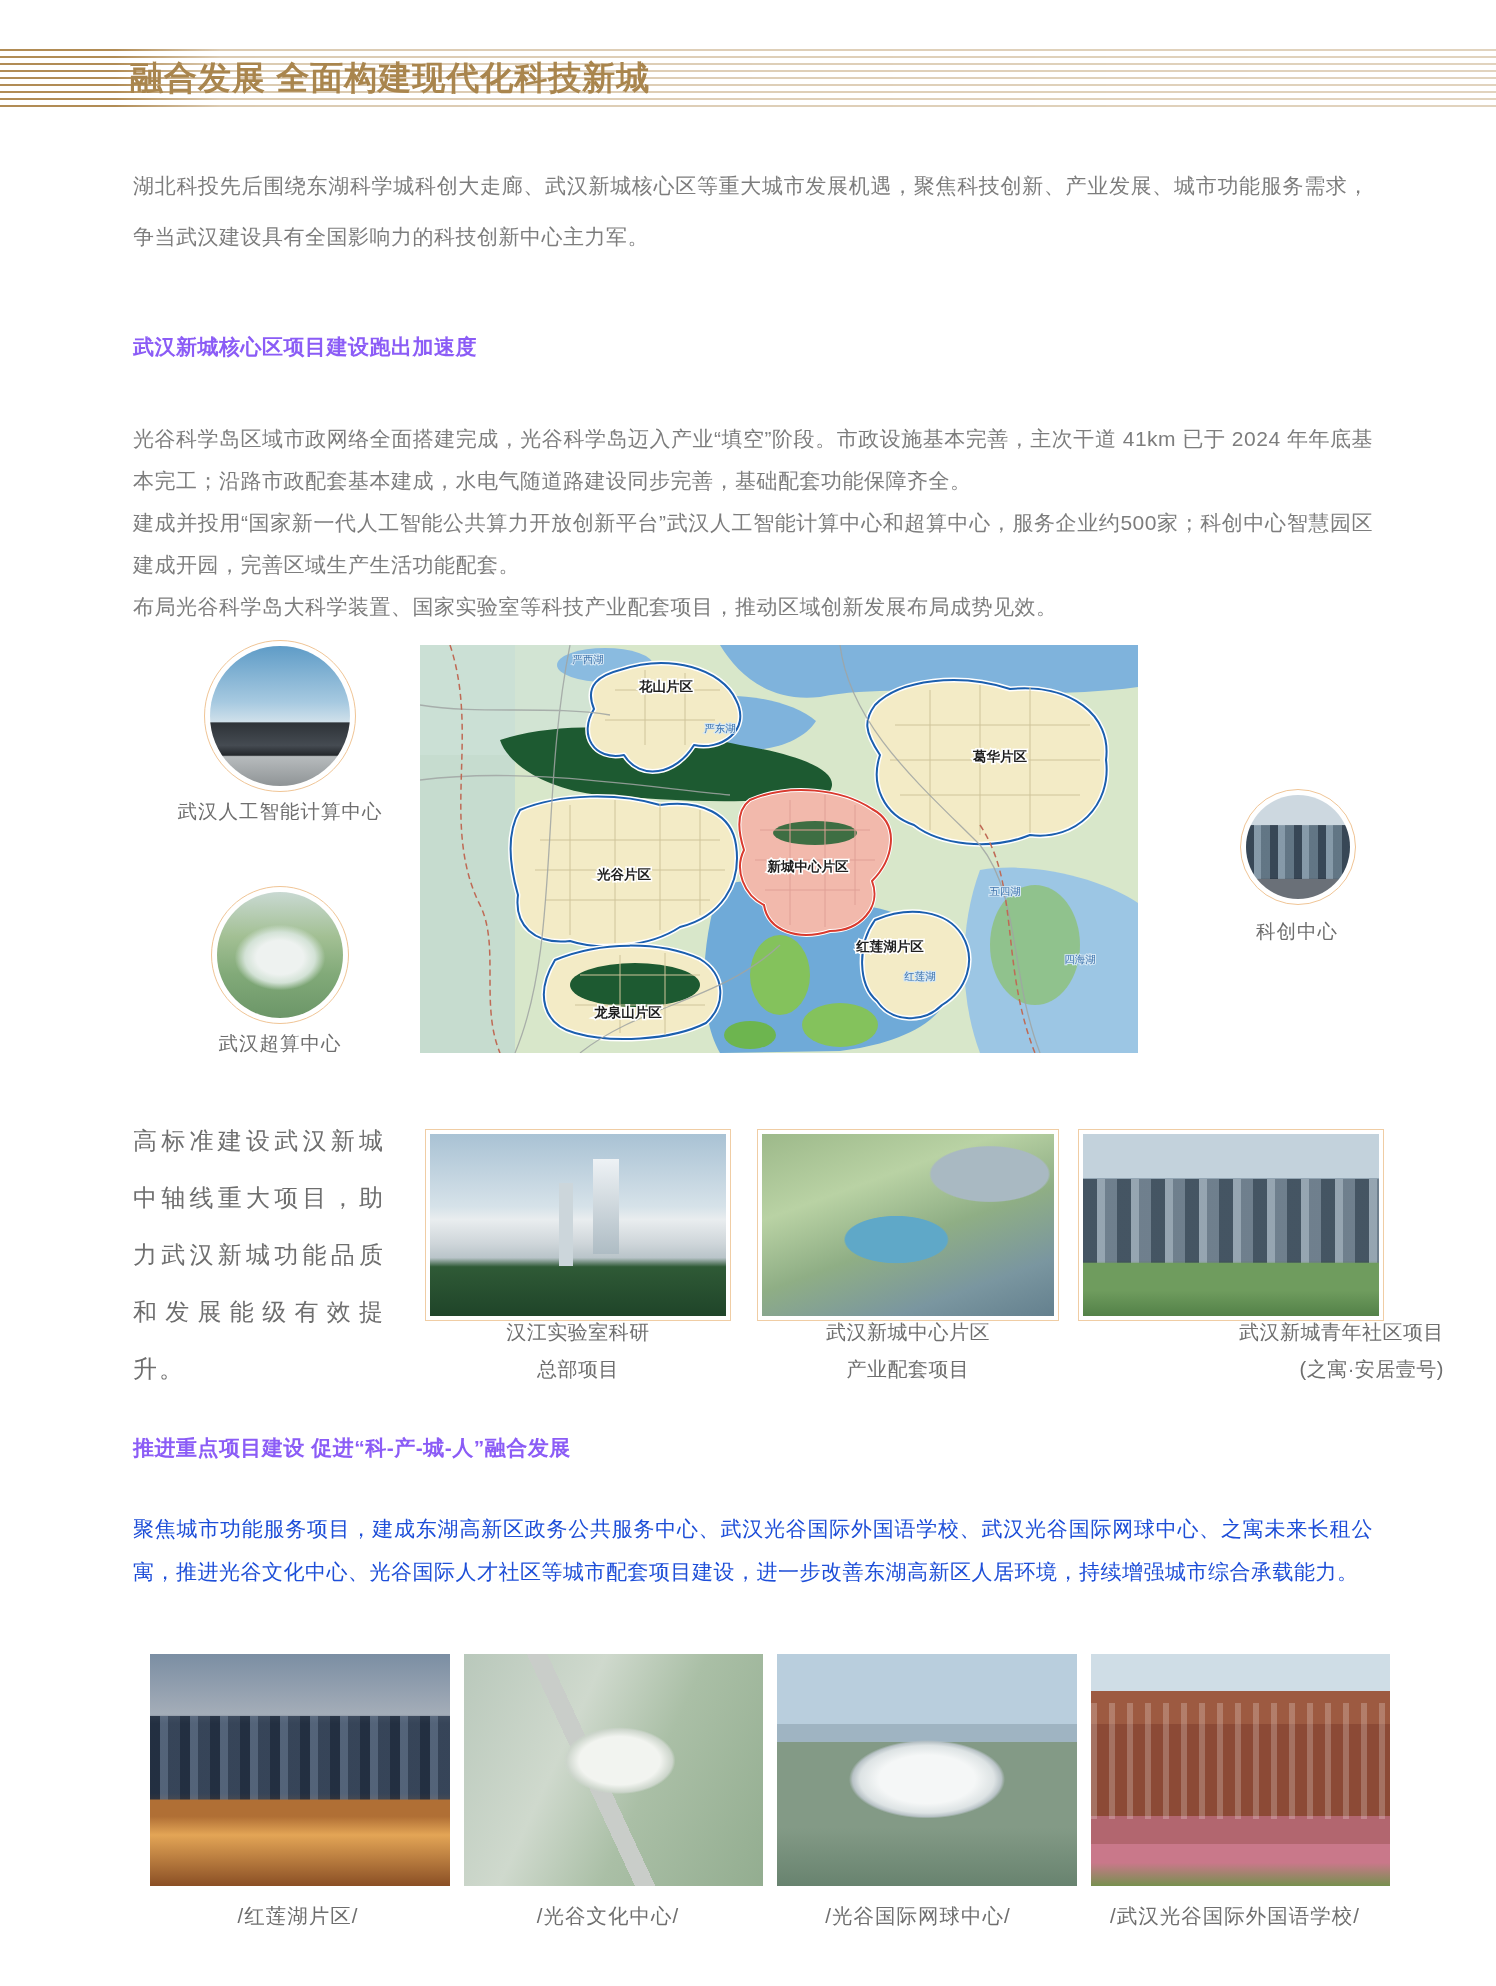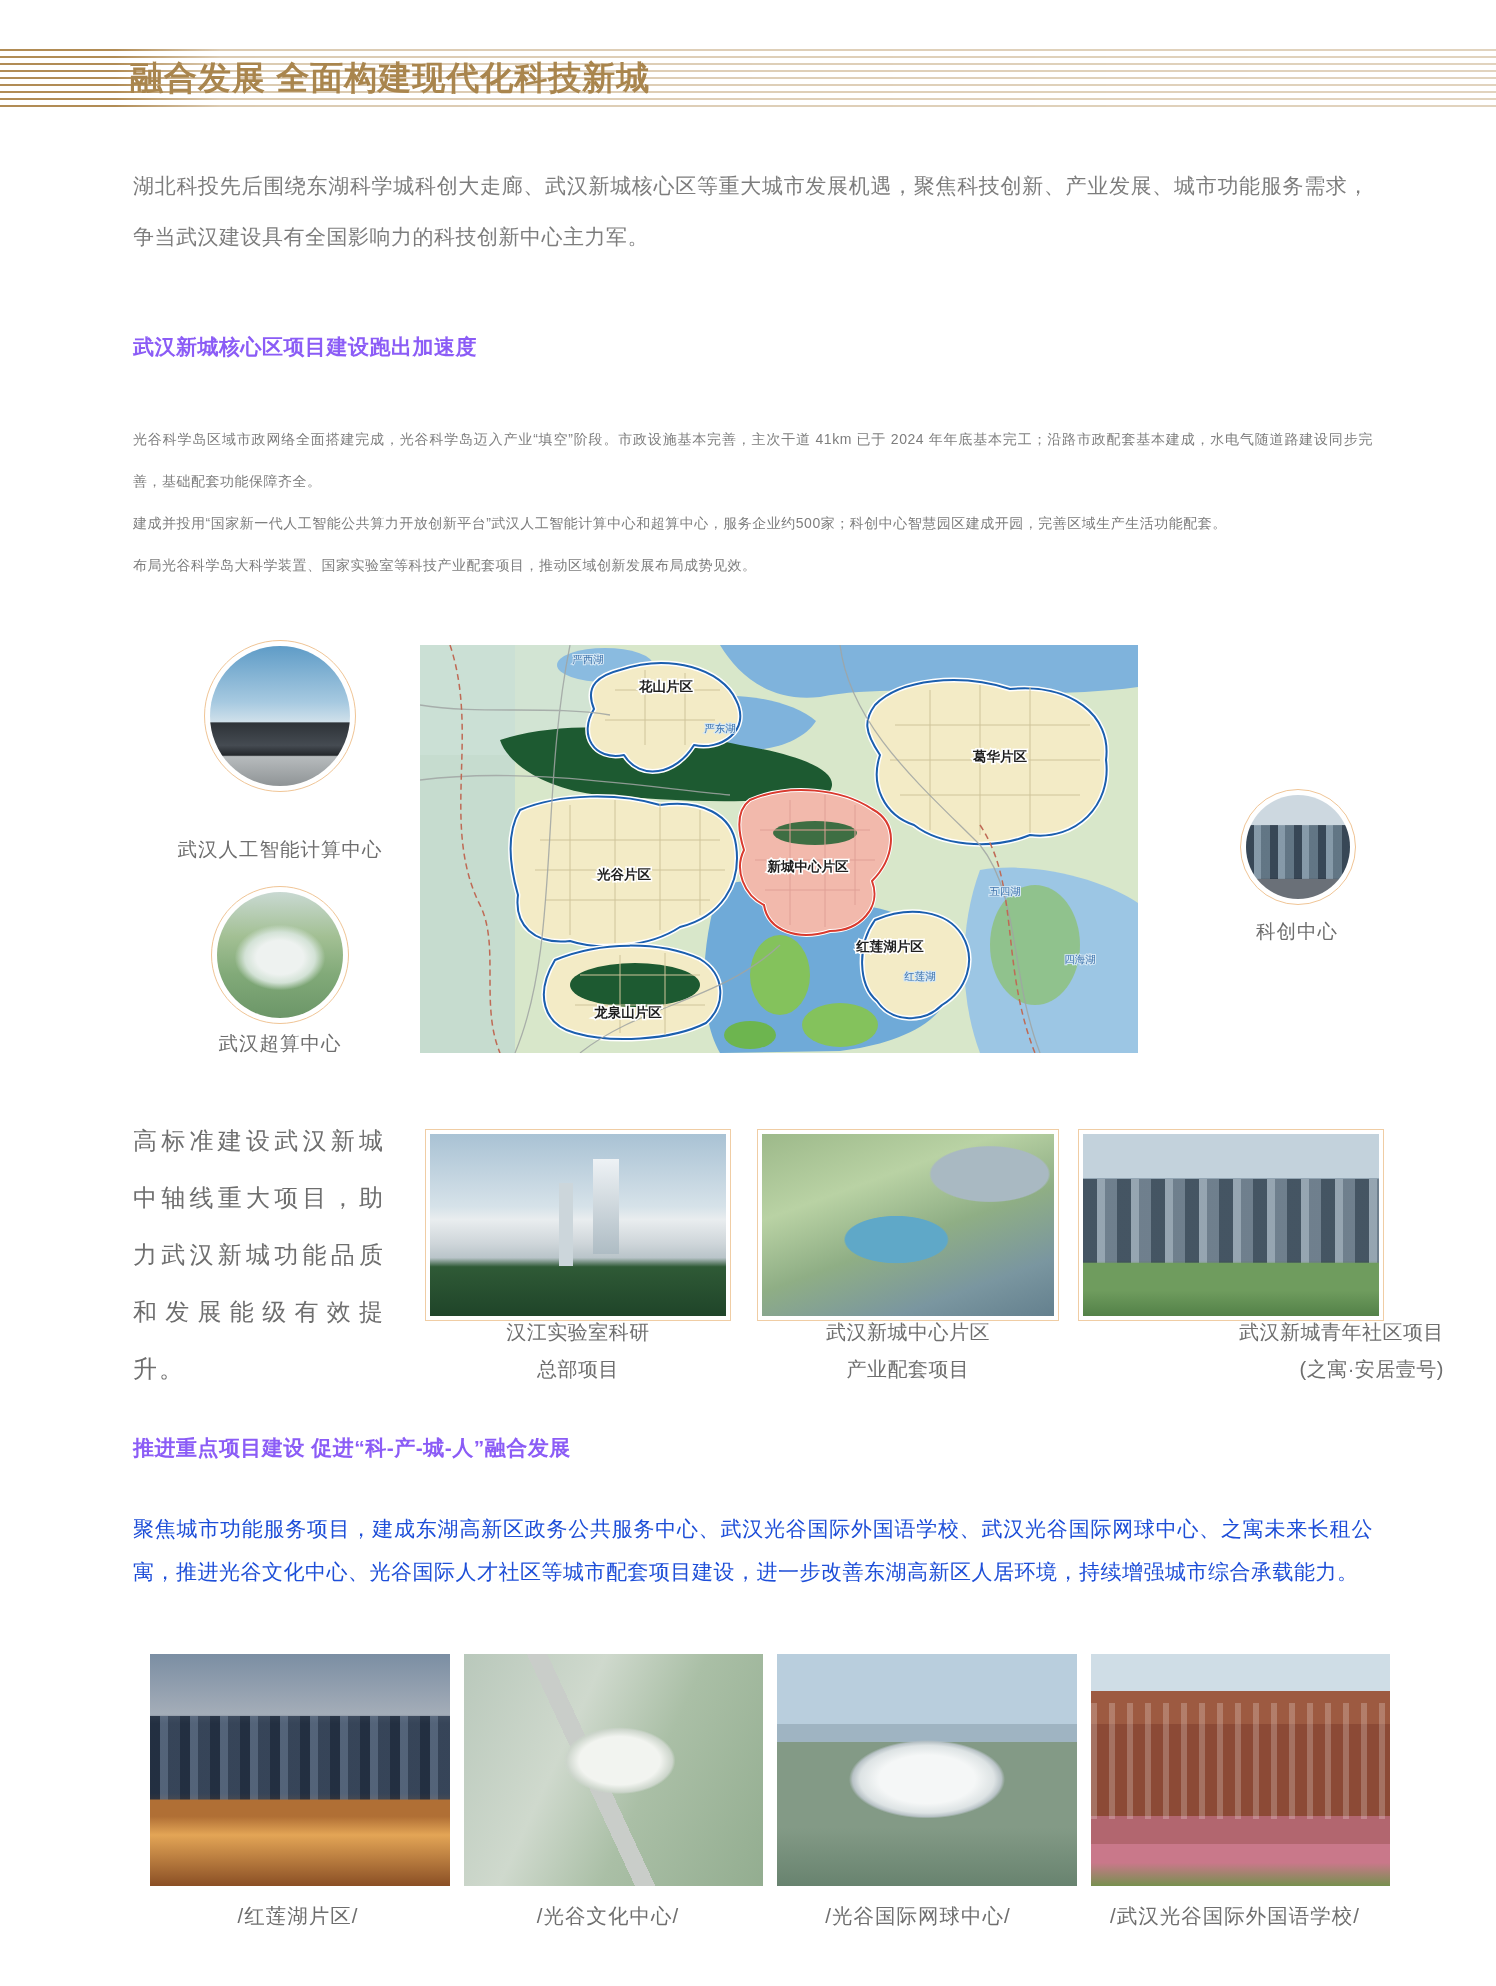--- a/index.html
+++ b/index.html
@@ -13,39 +13,39 @@
   .page-title{position:absolute;left:130px;top:56px;font-size:33px;font-weight:bold;
     color:#a9854d;letter-spacing:1px;white-space:nowrap;}
   
   .intro{position:absolute;left:133px;top:160px;width:1236px;font-size:21px;line-height:51px;
     color:#7d7d7d;text-align:justify;letter-spacing:.5px;}
   
   .sec-h{position:absolute;left:133px;font-size:21px;font-weight:bold;color:#8b5cf6;letter-spacing:.5px;}
   .sec1-h{top:333px;}
   .sec2-h{top:1434px;}
   
-  .body1{position:absolute;left:133px;top:418px;width:1240px;font-size:14px;line-height:42px;
+  .body1{position:absolute;left:133px;top:418px;width:1240px;font-size:21px;line-height:42px;
     color:#7d7d7d;text-align:justify;letter-spacing:.5px;}
   .body1 p{margin:0;}
   .body2{position:absolute;left:133px;top:1507px;width:1240px;font-size:21px;line-height:43px;
     color:#1d4ed8;text-align:justify;letter-spacing:.5px;}
   
   .circle{position:absolute;border:1px solid #f0c596;border-radius:50%;padding:5px;background:#fff;}
   .circle .ph{width:100%;height:100%;border-radius:50%;}
   .c1{left:204px;top:640px;width:140px;height:140px;}
   .c1 .ph{background:linear-gradient(180deg,#5f9cc7 0%,#a6c9e0 40%,#cfe0ea 54%,#2e3338 55%,#454b52 71%,#24282c 78%,#b7bbbd 79%,#8f9496 100%);}
   .c2{left:211px;top:886px;width:126px;height:126px;}
   .c2 .ph{background:radial-gradient(ellipse 58% 42% at 50% 52%,#eef2f0 0 32%,#d3e2d6 48%,rgba(0,0,0,0) 62%),
           linear-gradient(180deg,#c9d9d2 0%,#a3c094 35%,#82aa79 65%,#6c9668 100%);}
   .c3{left:1240px;top:789px;width:104px;height:104px;}
   .c3 .ph{background:repeating-linear-gradient(90deg,rgba(40,55,70,.85) 0 8px,rgba(132,152,167,.85) 8px 15px,rgba(90,110,125,.85) 15px 24px),
           linear-gradient(180deg,#cdd8e0 0 30%,#8fa3b2 30% 80%,#6a7078 80% 100%);
           background-size:100% 52%,100% 100%;background-position:0 60%,0 0;background-repeat:no-repeat;}
   .circle-cap{position:absolute;width:300px;text-align:center;font-size:19.5px;color:#6e6e6e;letter-spacing:1px;}
-  .cap1{left:130px;top:836px;}
+  .cap1{left:130px;top:798px;}
   .cap2{left:130px;top:1030px;}
   .cap3{left:1192px;top:918px;width:210px;}
   
   .map{position:absolute;left:420px;top:645px;width:718px;height:408px;}
   .map svg{display:block;}
   .d-label{font-size:13.5px;font-weight:bold;fill:#1e1e1e;stroke:#fff;stroke-width:3px;paint-order:stroke;text-anchor:middle;}
   .l-label{font-size:10.5px;fill:#3f74ad;stroke:#d6e8f5;stroke-width:2px;paint-order:stroke;text-anchor:middle;}
   
   .axis-text{position:absolute;left:133px;top:1112px;width:252px;font-size:24px;line-height:57px;
     color:#6e6e6e;text-align:justify;letter-spacing:2px;}

